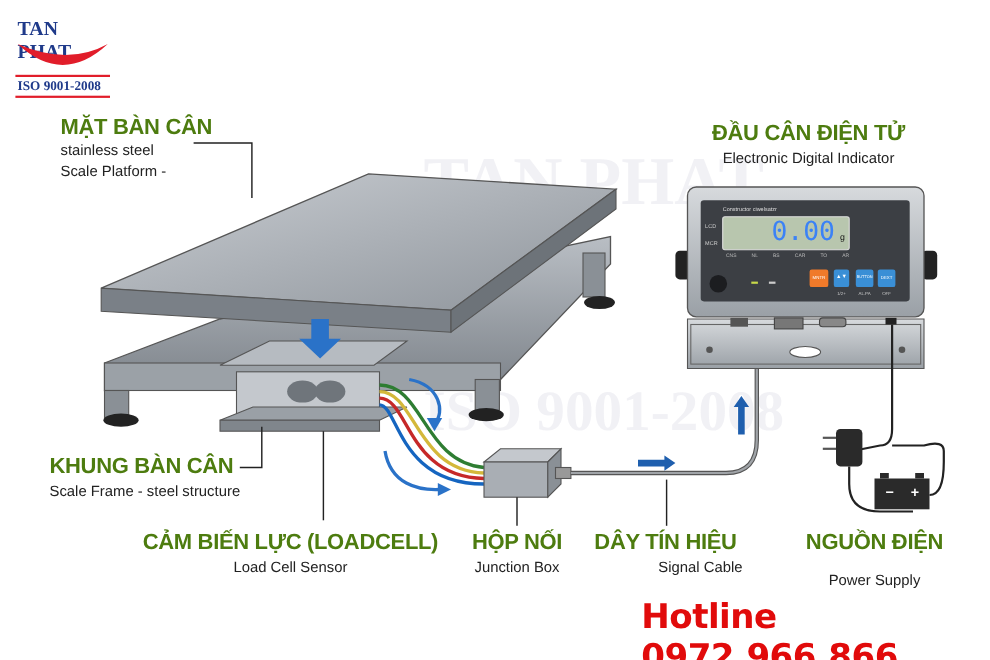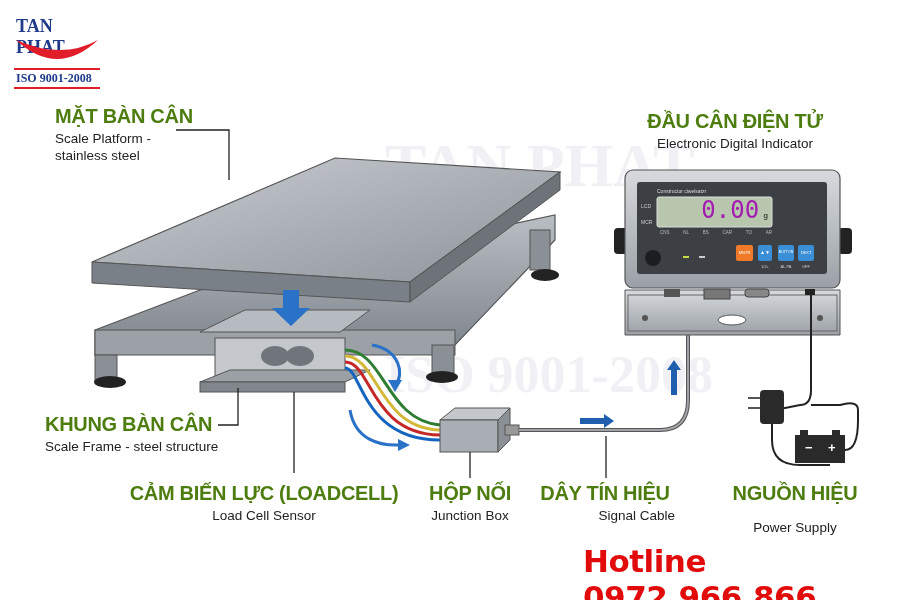--- a/index.html
+++ b/index.html
@@ -143,21 +143,21 @@
     <line x1="294" y1="392" x2="294" y2="473"></line>
     <line x1="470" y1="452" x2="470" y2="478"></line>
     <line x1="606" y1="436" x2="606" y2="478"></line>
   </g>
 </svg>
 
 <div class="abs" style="left:657px;top:188px;font-size:5px;color:#ddd;">Constructor ciwelsatzr</div>
 <div class="abs" style="left:641px;top:203px;font-size:5px;color:#ccc;">LCD</div>
 <div class="abs" style="left:641px;top:219px;font-size:5px;color:#ccc;">MCR</div>
 <div class="abs" style="left:660px;top:196px;width:108px;text-align:right;">
-  <span style="font-family:'DejaVu Sans Mono',monospace;font-size:24px;color:#a21caf;">0.00</span>
+  <span style="font-family:'DejaVu Sans Mono',monospace;font-size:24px;color:#3b82f6;">0.00</span>
   <span style="font-size:8px;color:#111;">g</span>
 </div>
 <div class="abs" style="left:660px;top:230px;width:112px;display:flex;justify-content:space-between;font-size:4.5px;color:#bbb;">
   <span>CNS</span>
   <span>NL</span>
   <span>BS</span>
   <span>CAR</span>
   <span>TO</span>
   <span>AR</span>
 </div>
@@ -167,22 +167,22 @@
 <div class="abs" style="left:798px;top:250px;width:16px;font-size:4px;color:#fff;text-align:center;">DEXT</div>
 <div class="abs" style="left:758px;top:264px;width:14px;font-size:4px;color:#ccc;text-align:center;">1/2+</div>
 <div class="abs" style="left:778px;top:264px;width:16px;font-size:4px;color:#ccc;text-align:center;">AL.PA</div>
 <div class="abs" style="left:798px;top:264px;width:16px;font-size:4px;color:#ccc;text-align:center;">OFF</div>
 
 <div class="abs" style="left:805px;top:440px;font-size:13px;color:#fff;font-weight:bold;">−</div>
 <div class="abs" style="left:828px;top:440px;font-size:13px;color:#fff;font-weight:bold;">+</div>
 
 <div class="abs" style="left:55px;top:105px;">
   <div class="title">MẶT BÀN CÂN</div>
+  <div class="sub">stainless steel</div>
   <div class="sub" style="margin-top:2px;">Scale Platform -</div>
-  <div class="sub">stainless steel</div>
 </div>
 
 <div class="abs center" style="left:630px;top:110px;width:210px;">
   <div class="title">ĐẦU CÂN ĐIỆN TỬ</div>
   <div class="sub" style="margin-top:2px;">Electronic Digital Indicator</div>
 </div>
 
 <div class="abs" style="left:45px;top:413px;">
   <div class="title">KHUNG BÀN CÂN</div>
   <div class="sub" style="margin-top:2px;">Scale Frame - steel structure</div>
@@ -197,17 +197,17 @@
   <div class="title">HỘP NỐI</div>
   <div class="sub" style="margin-top:2px;">Junction Box</div>
 </div>
 
 <div class="abs center" style="left:535px;top:482px;width:140px;">
   <div class="title">DÂY TÍN HIỆU</div>
   <div class="sub" style="margin-top:2px;text-align:right;">Signal Cable</div>
 </div>
 
 <div class="abs center" style="left:725px;top:482px;width:140px;">
-  <div class="title">NGUỒN HIỆU</div>
+  <div class="title">NGUỒN ĐIỆN</div>
   <div class="sub" style="margin-top:14px;">Power Supply</div>
 </div>
 
 <div class="abs hotline" style="left:583px;top:543px;">Hotline 0972.966.866</div>
 
 </body></html>

